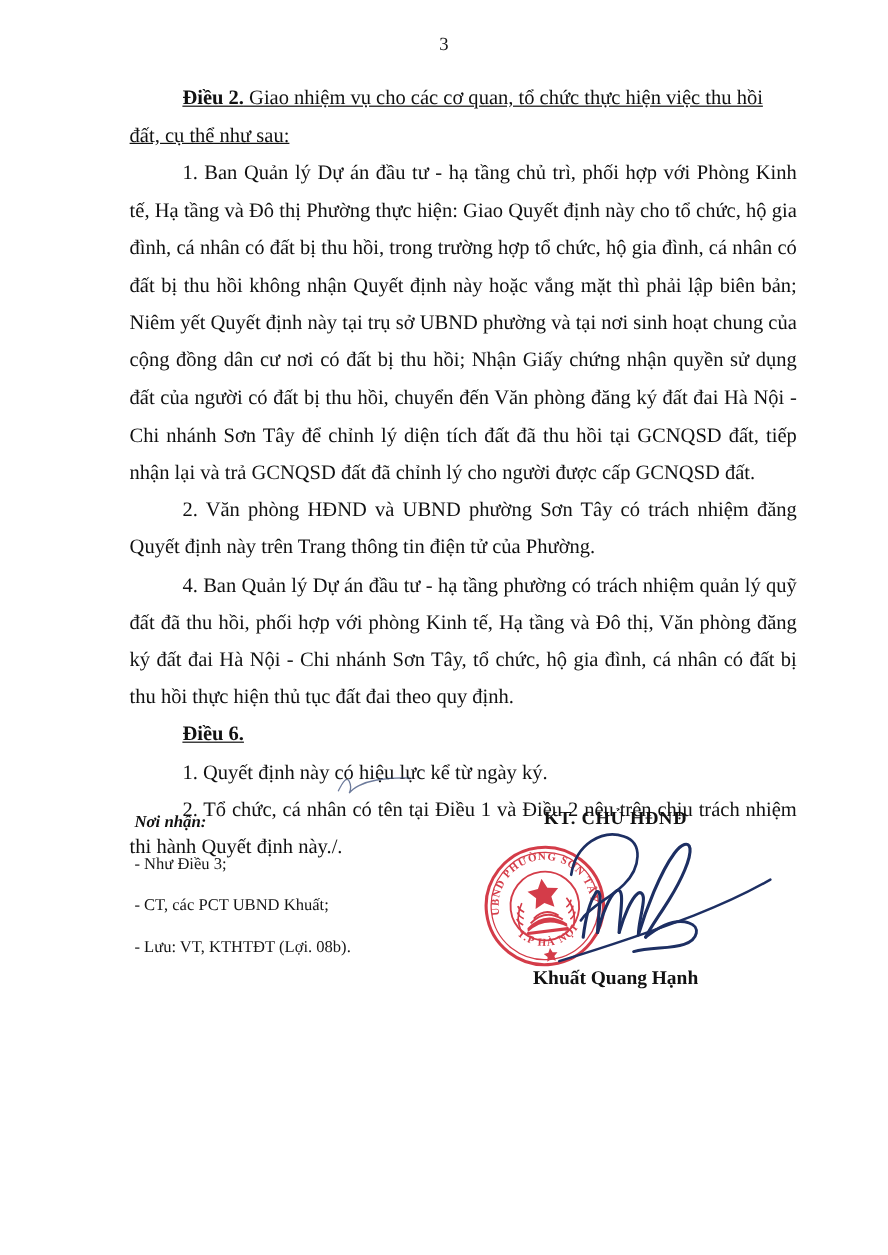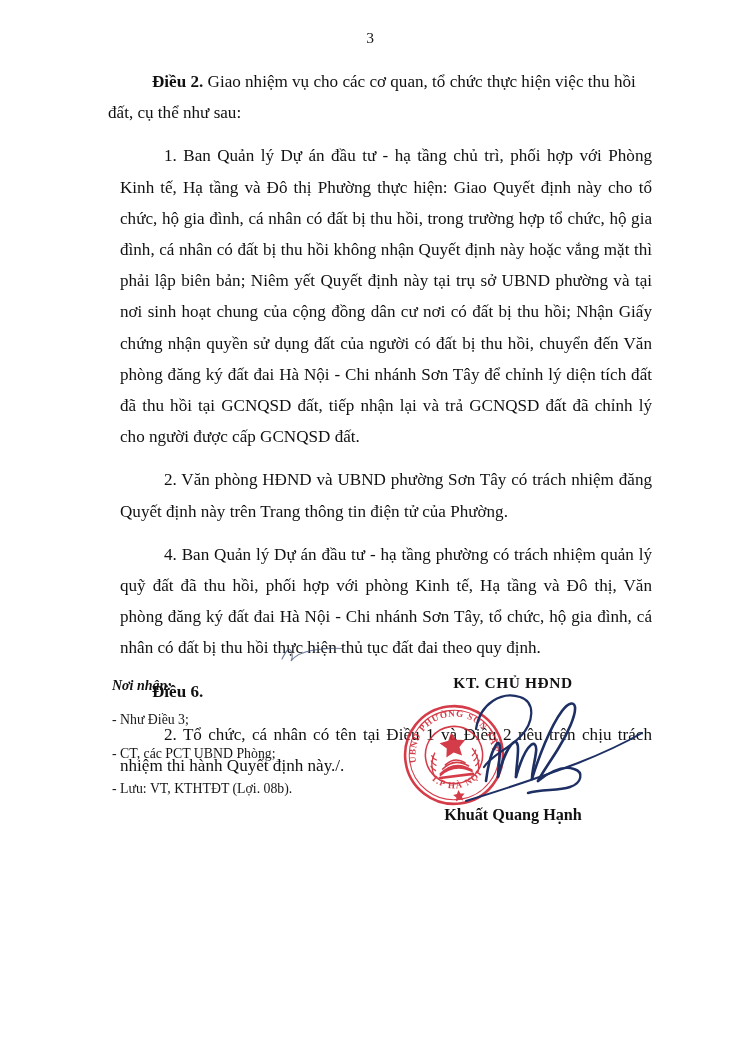--- a/index.html
+++ b/index.html
@@ -29,35 +29,36 @@
     line-height: 1;
     color: #161616;
   }
   .body-area {
     position: absolute;
     left: 108px;
     top: 66px;
     width: 556px;
   }
   p.para {
-    margin: 12px;
+    margin: 0;
     font-size: 17.1px;
     line-height: 31.2px;
     text-align: justify;
     text-justify: inter-word;
     text-indent: 44px;
     color: #111111;
     -webkit-font-smoothing: antialiased;
   }
   p.heading-para {
     margin: 0;
     font-size: 17.1px;
     line-height: 31.2px;
     text-indent: 44px;
     color: #111111;
+    text-decoration: underline;
   }
   .b {
     font-weight: bold;
   }
 
   
   .footer {
     position: absolute;
     left: 108px;
     top: 676px;
@@ -156,36 +157,37 @@
 
     <p class="para">1. Ban Quản lý Dự án đầu tư - hạ tầng chủ trì, phối hợp với Phòng Kinh tế, Hạ tầng và Đô thị Phường thực hiện: Giao Quyết định này cho tổ chức, hộ gia đình, cá nhân có đất bị thu hồi, trong trường hợp tổ chức, hộ gia đình, cá nhân có đất bị thu hồi không nhận Quyết định này hoặc vắng mặt thì phải lập biên bản; Niêm yết Quyết định này tại trụ sở UBND phường và tại nơi sinh hoạt chung của cộng đồng dân cư nơi có đất bị thu hồi; Nhận Giấy chứng nhận quyền sử dụng đất của người có đất bị thu hồi, chuyển đến Văn phòng đăng ký đất đai Hà Nội - Chi nhánh Sơn Tây để chỉnh lý diện tích đất đã thu hồi tại GCNQSD đất, tiếp nhận lại và trả GCNQSD đất đã chỉnh lý cho người được cấp GCNQSD đất.</p>
 
     <p class="para">2. Văn phòng HĐND và UBND phường Sơn Tây có trách nhiệm đăng Quyết định này trên Trang thông tin điện tử của Phường.</p>
 
 
     <p class="para">4. Ban Quản lý Dự án đầu tư - hạ tầng phường có trách nhiệm quản lý quỹ đất đã thu hồi, phối hợp với phòng Kinh tế, Hạ tầng và Đô thị, Văn phòng đăng ký đất đai Hà Nội - Chi nhánh Sơn Tây, tổ chức, hộ gia đình, cá nhân có đất bị thu hồi thực hiện thủ tục đất đai theo quy định.</p>
 
     <p class="heading-para"><span class="b">Điều 6.</span></p>
 
+    <p class="para">1. Quyết định này có hiệu lực kể từ ngày ký.</p>
 
     <p class="para">2. Tổ chức, cá nhân có tên tại Điều 1 và Điều 2 nêu trên chịu trách nhiệm thi hành Quyết định này./.</p>
 
   </div>
 
   <svg class="para-flourish" viewBox="0 0 70 26">
     <path d="M4 18 C8 10, 11 6, 13 10 C15 14, 14 18, 13 20 C16 16, 24 11, 36 9 C46 7.5, 56 7, 64 7.5" fill="none" stroke="#3c4f7a" stroke-width="1.1" stroke-linecap="round" opacity="0.75"></path>
   </svg>
 
   <div class="footer">
 
     <div class="recipients">
       <div class="recipients-title">Nơi nhận:</div>
       <ul class="recipients-list">
         <li>- Như Điều 3;</li>
-        <li>- CT, các PCT UBND Phòng;</li>
+        <li>- CT, các PCT UBND Khuất;</li>
         <li>- Lưu: VT, KTHTĐT (Lợi. 08b).</li>
       </ul>
     </div>
 
     <div class="signature-block">
       <div class="sig-title">KT. CHỦ HĐND</div>
 
       <div class="sig-stage">
 
         <svg class="seal" viewBox="0 0 200 200">

